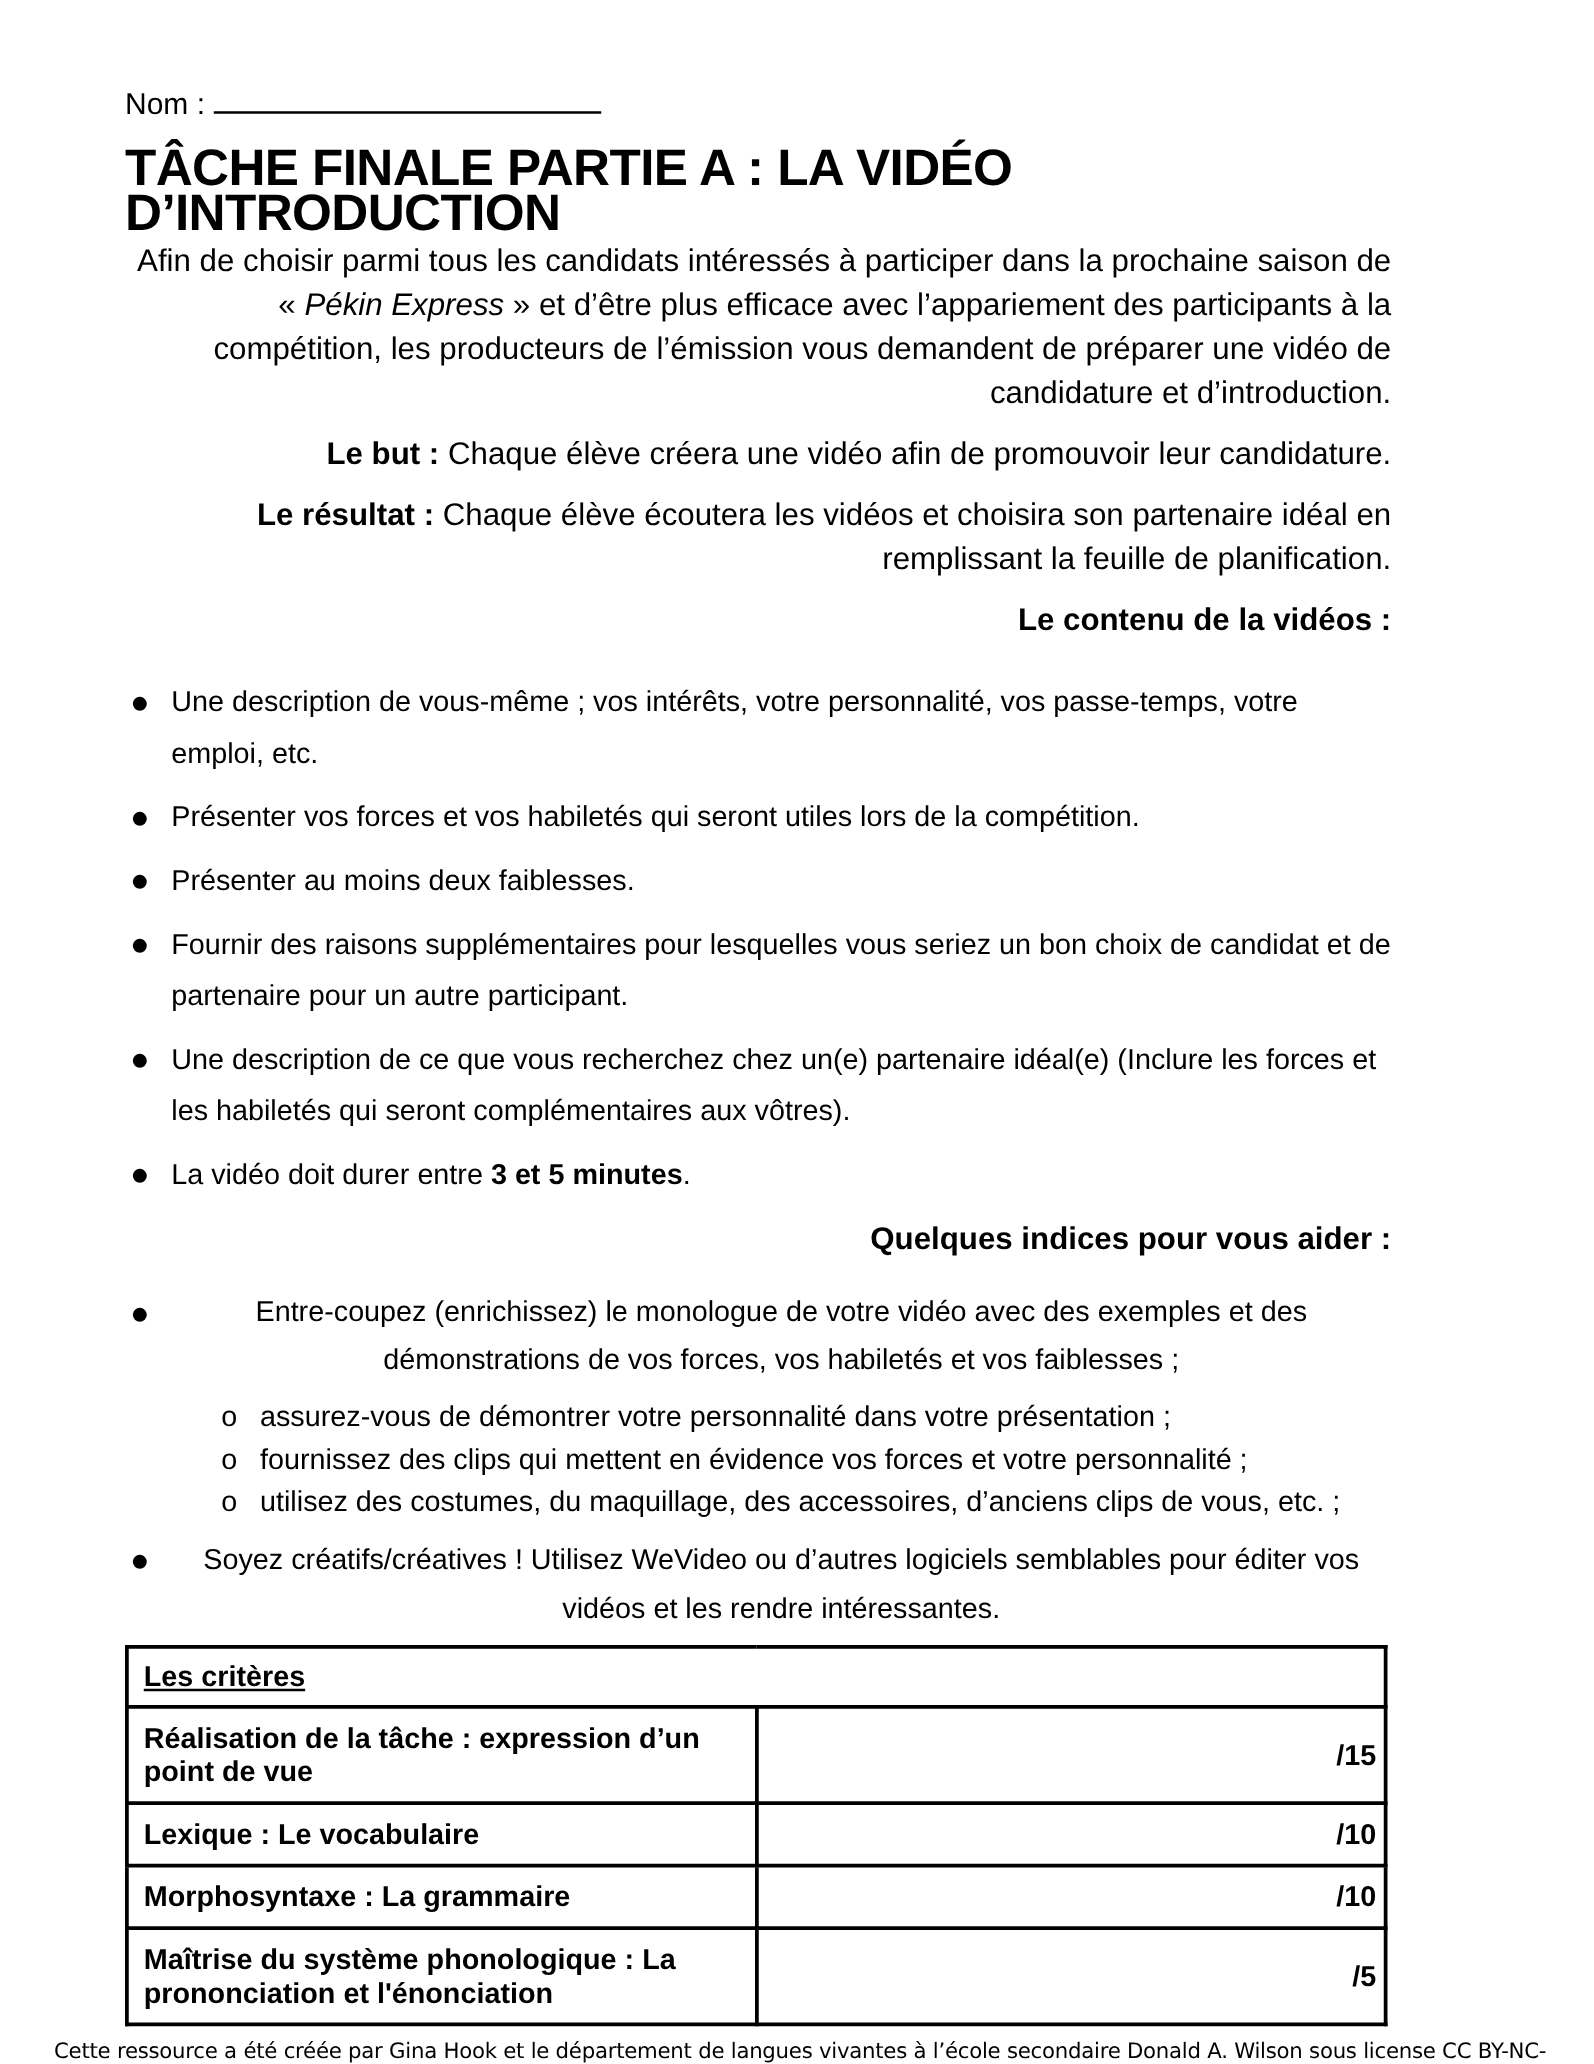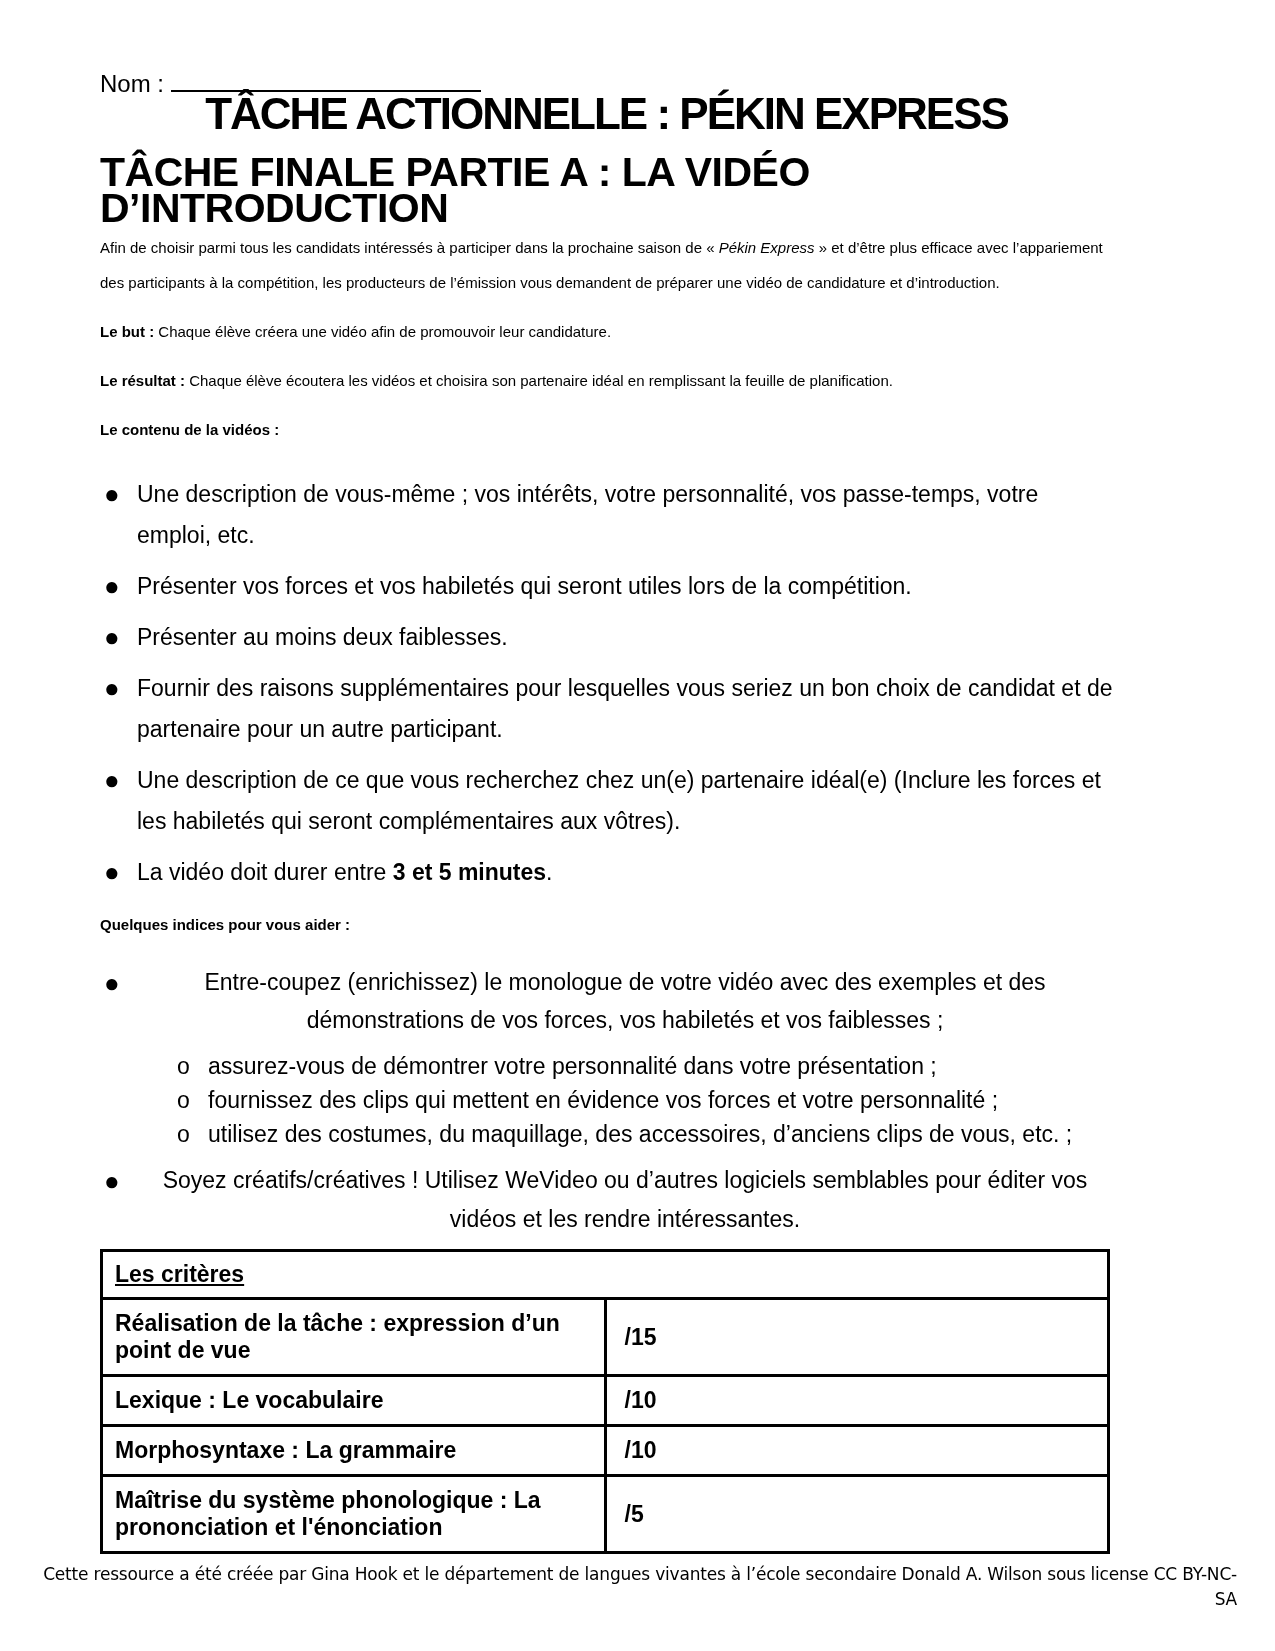--- a/index.html
+++ b/index.html
@@ -23,21 +23,21 @@
   h1.doc-title {
     margin: -10px 0 0 0; text-align: center;
     font-size: 44px; line-height: 48px; font-weight: bold; letter-spacing: -2px;
   }
   h2.section-heading {
     margin: 16px 0 0 0;
     font-size: 41px; line-height: 36px; font-weight: bold; letter-spacing: -0.5px;
   }
 
   
-  p.body-par { margin: 14px 0 0 0; font-size: 15px; line-height: 35px; }
+  p.body-par { margin: 14px 0 0 0; font-size: 25px; line-height: 35px; text-align: right; }
   p.intro-par { margin: 4px 0 0 0; }
   .bold { font-weight: bold; }
   .italic { font-style: italic; }
 
   
   .blist { margin-top: 27px; }
   .bitem { display: flex; margin: 0 0 10px 0; }
   .bmark {
     flex: 0 0 37px; font-size: 26px; line-height: 41px; text-align: left;
     padding-left: 4px; box-sizing: border-box;
@@ -54,41 +54,40 @@
 
   
   table.criteria {
     border-collapse: collapse; width: 1010px; margin-top: 10px;
     table-layout: fixed;
   }
   table.criteria td { border: 3px solid #000; font-size: 23px; font-weight: bold; }
   td.crit-header { font-size: 24px; padding: 9px 12px; }
   td.crit-header span { text-decoration: underline; }
   td.crit-label { padding: 10px 12px; width: 827px; }
-  td.crit-score { padding: 10px 18px; width: 180px; }
+  td.crit-score { padding: 10px 6px; text-align: right; width: 180px; }
 
   
   .footer {
     margin: 8px 38px 0 40px; text-align: right;
     font-family: "DejaVu Sans", sans-serif;
     font-size: 17px; line-height: 25px; letter-spacing: -0.2px;
   }
 </style>
 </head>
 <body>
 
 <div class="page">
   <div class="content">
 
     <div class="nom-line">
       <span>Nom :</span>
       <span class="nom-blank"></span>
     </div>
 
-    <h1 class="doc-title">TÂCHE ACTIONNELLE : PÉKIN EXPRESS</h1>
 
     <h2 class="section-heading">TÂCHE FINALE PARTIE A : LA VIDÉO D’INTRODUCTION</h2>
 
     <p class="body-par intro-par"><span>Afin de choisir parmi tous les candidats intéressés à participer dans la prochaine saison de « </span><span class="italic">Pékin Express</span><span> » et d’être plus efficace avec l’appariement des participants à la compétition, les producteurs de l’émission vous demandent de préparer une vidéo de candidature et d’introduction.</span></p>
 
     <p class="body-par"><span class="bold">Le but :</span><span> Chaque élève créera une vidéo afin de promouvoir leur candidature.</span></p>
 
     <p class="body-par"><span class="bold">Le résultat :</span><span> Chaque élève écoutera les vidéos et choisira son partenaire idéal en remplissant la feuille de planification.</span></p>
 
     <p class="body-par bold">Le contenu de la vidéos :</p>

